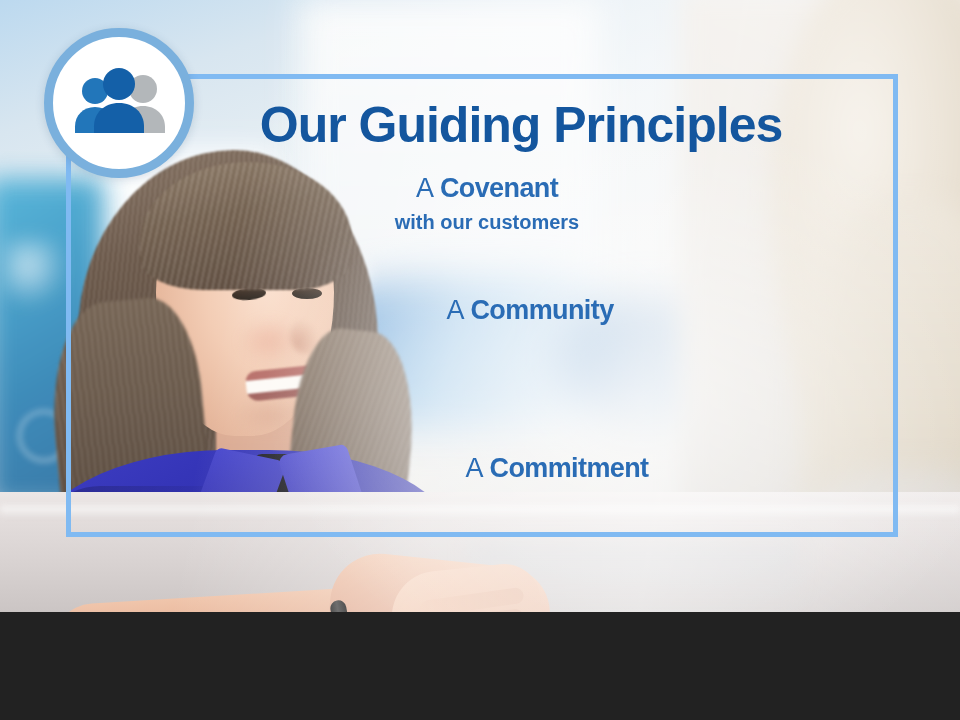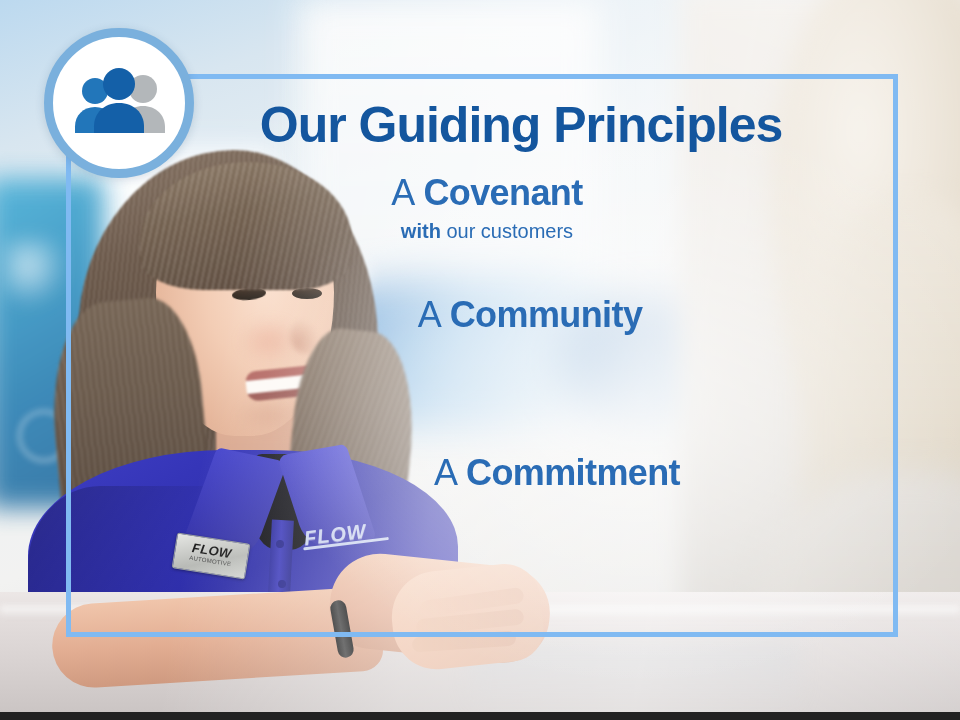--- a/index.html
+++ b/index.html
@@ -4,21 +4,21 @@
 <title>Our Guiding Principles</title>
 <style>
   html, body {
     margin: 0;
     padding: 0;
     background: #222;
   }
   #stage {
     position: relative;
     width: 960px;
-    height: 712px;
+    height: 612px;
     overflow: hidden;
     font-family: "Liberation Sans", "DejaVu Sans", sans-serif;
     background: #e9eef2;
   }
 
   
   .photo-layer { position: absolute; inset: 0; overflow: hidden; }
 
   
   .bg-base {
@@ -347,35 +347,35 @@
     font-size: 50px;
     font-weight: bold;
     letter-spacing: -1px;
     color: var(--title);
     line-height: 1;
     white-space: nowrap;
   }
   .principle { position: absolute; left: 0; right: 0; text-align: center; }
 
   .p-head {
-    font-size: 36px;
+    font-size: 27px;
     line-height: 1.06;
     color: var(--accent);
     white-space: nowrap;
   }
   .p-head .art { font-weight: normal; letter-spacing: 0px; }
   .p-head .word { font-weight: bold; letter-spacing: -.6px; }
 
   .p-sub {
     font-size: 20px;
     line-height: 1.34;
     color: var(--accent);
     margin-top: 6px;
   }
-  .p-sub b { font-weight: normal; }
+  .p-sub b { font-weight: bold; }
   .p-sub span { font-weight: bold; text-align: center; }
 
   
   #block-covenant   { top: 100px; padding-left: 10px; }
   #block-community  { top: 222px; padding-left: 96px; }
   #block-commitment { top: 380px; padding-left: 150px; }
 
   #block-commitment .p-sub { line-height: 1.30; }
 </style>
 </head>

